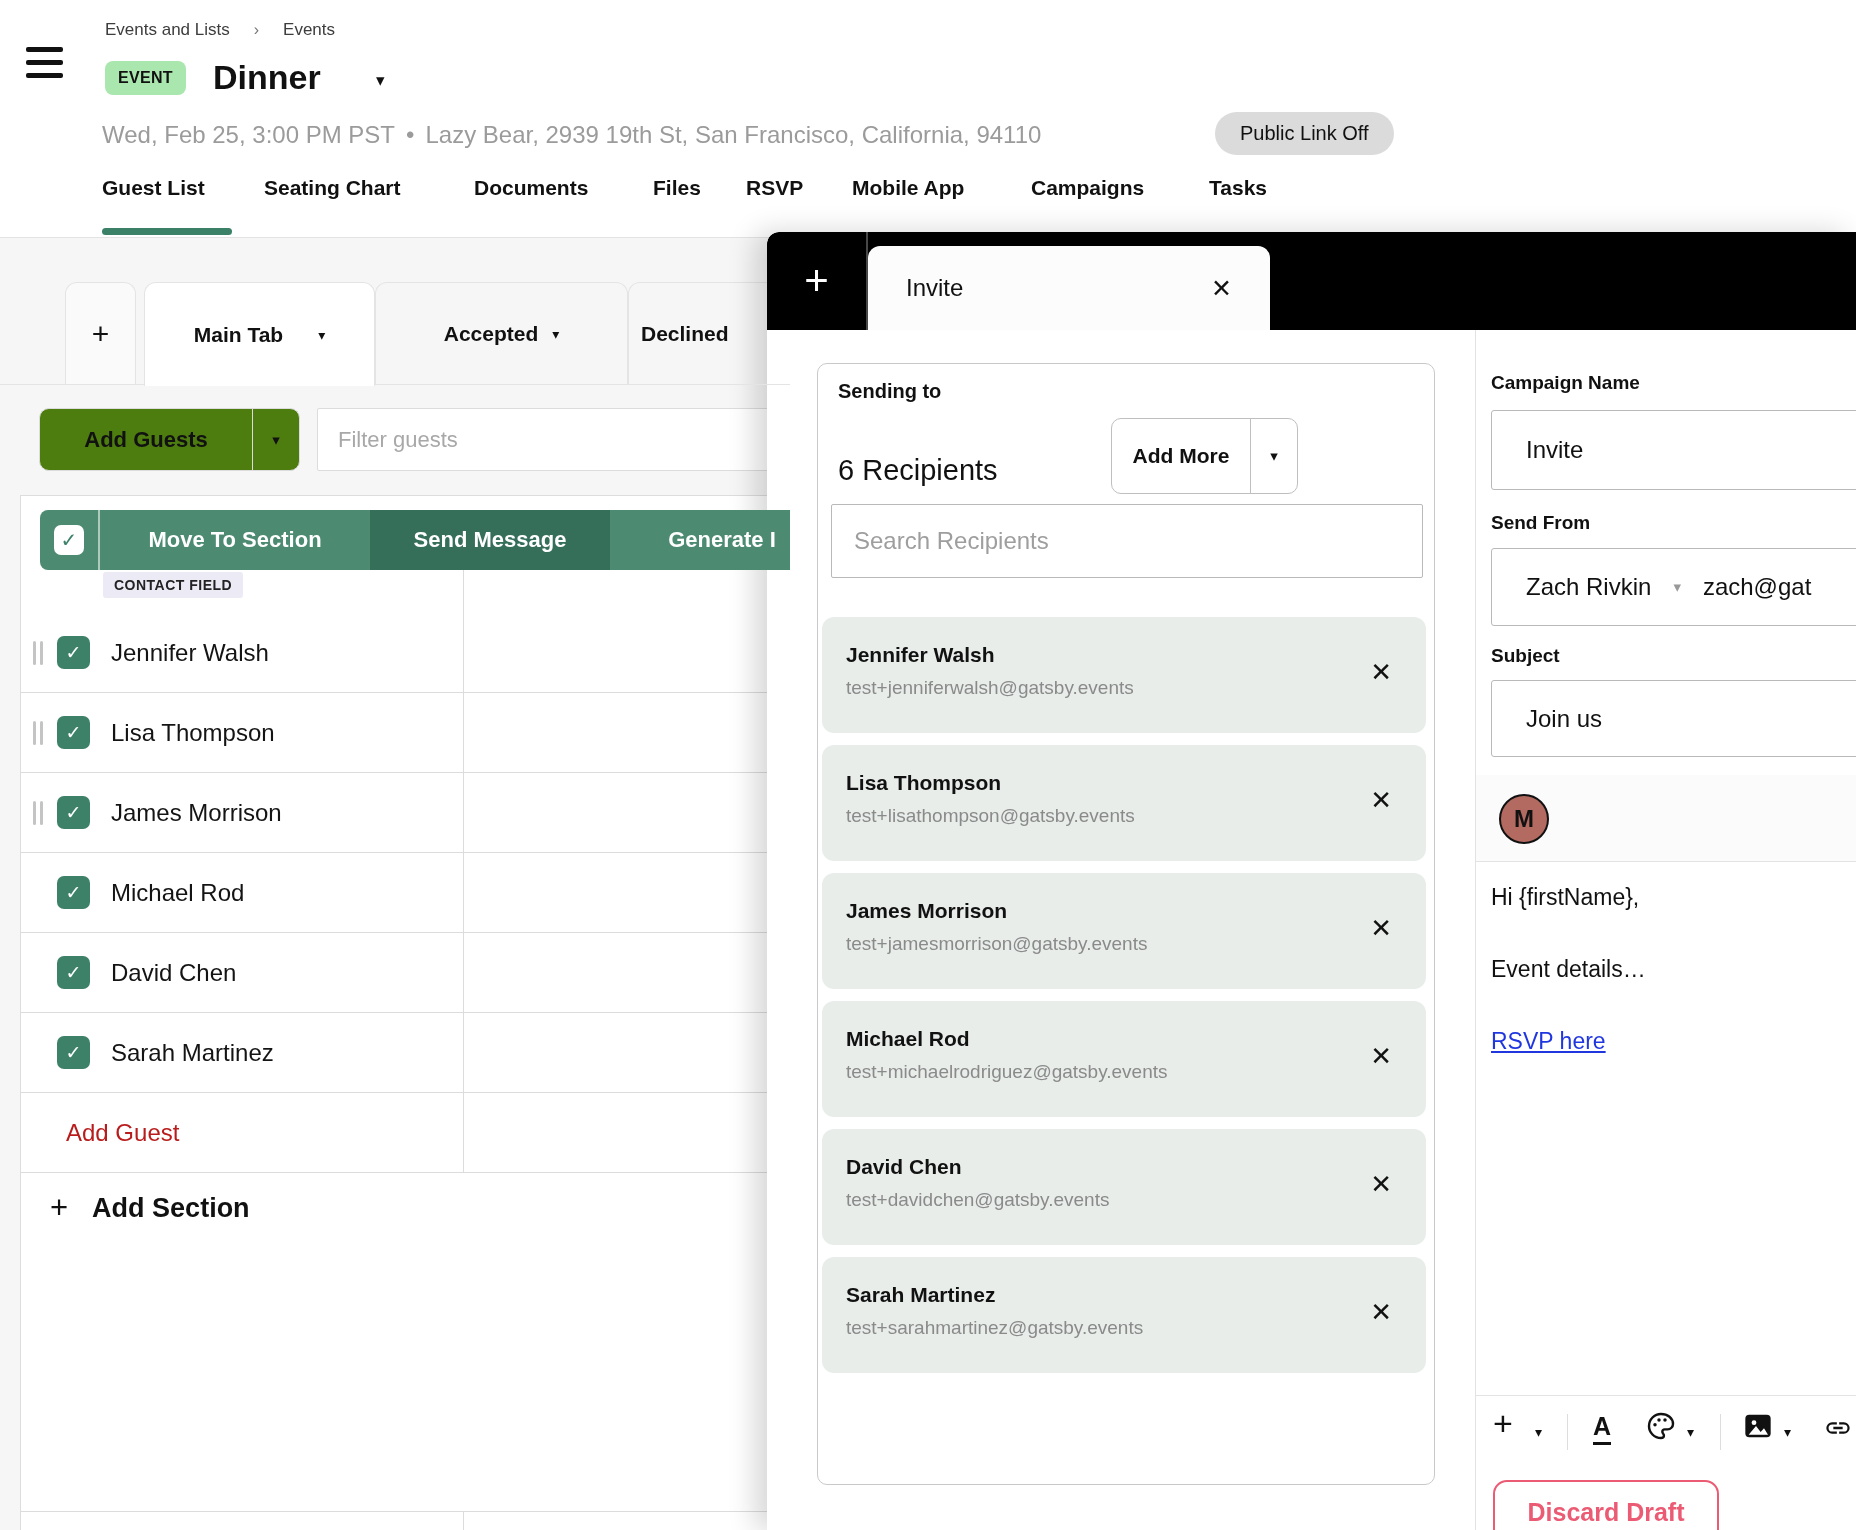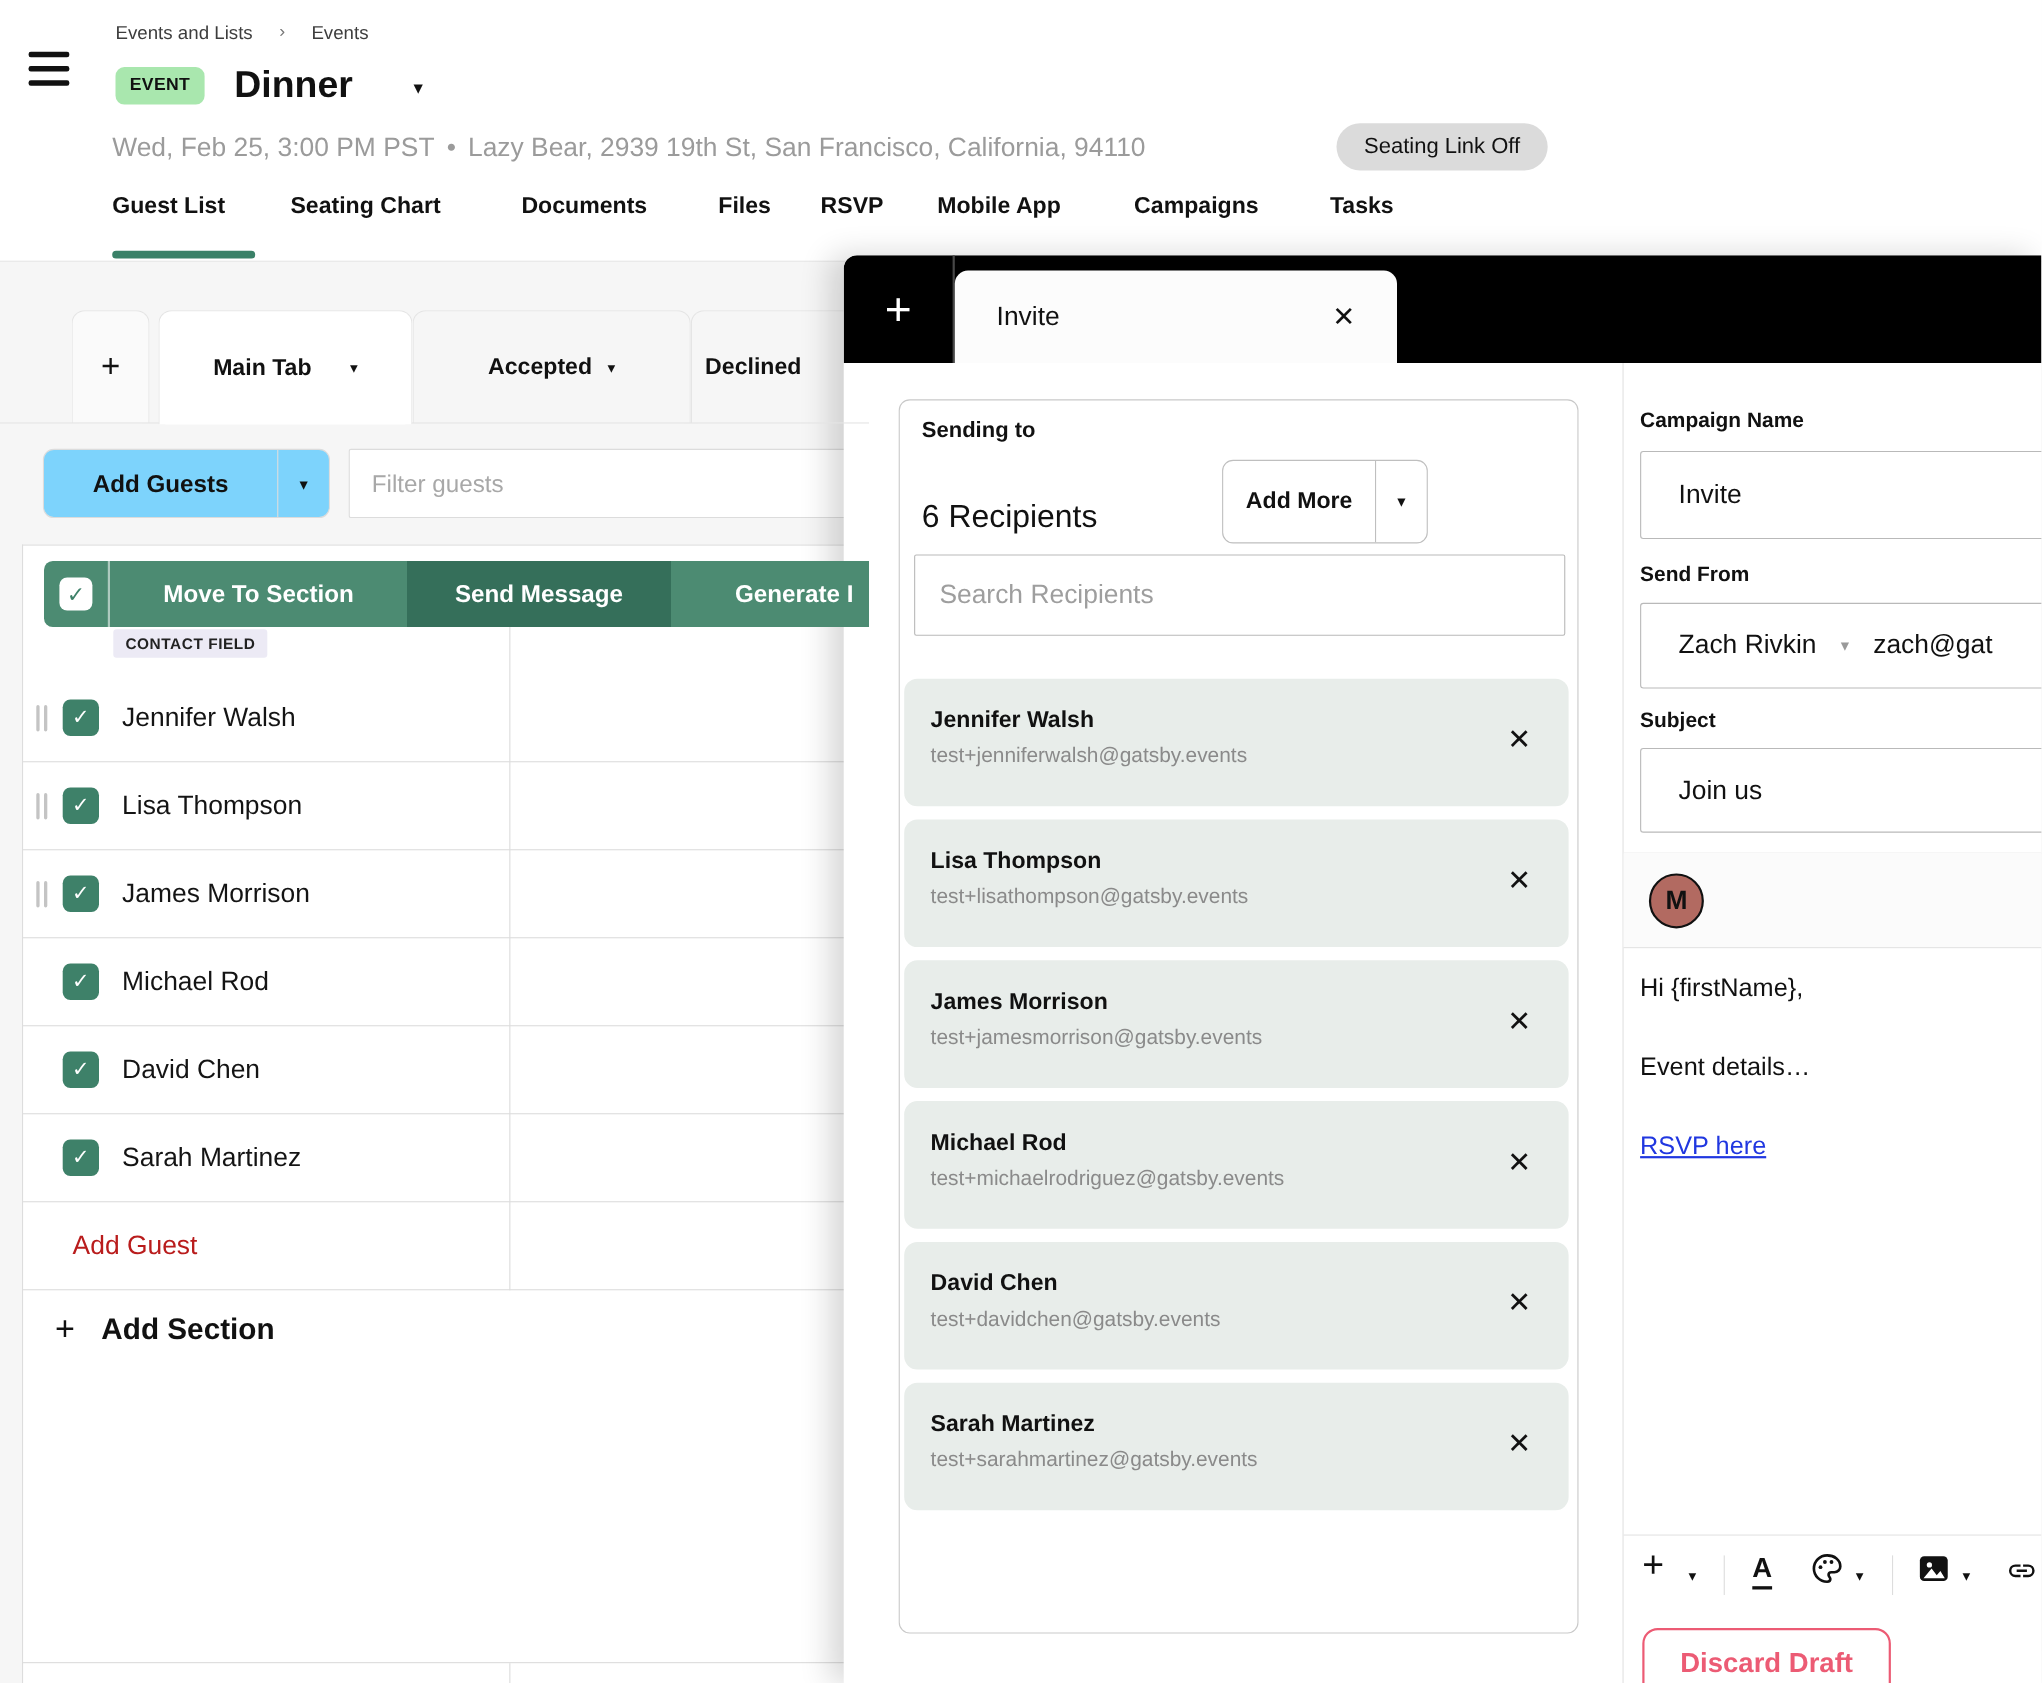--- a/index.html
+++ b/index.html
@@ -33,21 +33,21 @@
   .gtab { top:282px; height:103px; border:1px solid #e4e4e4; border-bottom:none;
     border-radius:12px 12px 0 0; background:#f6f6f6; display:flex; align-items:center;
     justify-content:center; gap:14px; font-size:21px; font-weight:bold; cursor:pointer; }
   #tab-plus { left:65px; width:71px; font-size:30px; font-weight:normal; background:#fafafa; }
   #tab-main { left:144px; width:231px; background:#fff; z-index:3; height:104px;gap:35px; }
   #tab-accepted { left:375px; width:253px; }
   #tab-declined { left:628px; width:253px; justify-content:flex-start; padding-left:12px; }
   .gtab .caret { font-size:14px; }
   #tabstrip-line { left:0; top:384px; width:790px; height:1px; background:#e4e4e4; z-index:2; }
 
-  #add-guests-btn { left:39px; top:408px; width:261px; height:63px; background:#7dd3fc;
+  #add-guests-btn { left:39px; top:408px; width:261px; height:63px; background:#4d7c0f;
     border:1px solid #dcdcdc; border-radius:10px; display:flex; z-index:2; cursor:pointer; }
   #add-guests-btn .lbl { flex:1; display:flex; align-items:center; justify-content:center;
     font-size:22px; font-weight:bold; }
   #add-guests-btn .drop { width:47px; border-left:1px solid #dcdcdc; display:flex;
     align-items:center; justify-content:center; font-size:15px; }
   #filter-input { left:317px; top:408px; width:473px; height:63px; background:#fff;
     border:1px solid #dcdcdc; border-radius:2px; font-size:22px; padding:0 20px;
     font-family:inherit; color:#111; outline:none; }
   #filter-input::placeholder { color:#a8a8a8; }
 
@@ -181,21 +181,21 @@
   <span id="page-title" class="abs">Dinner</span>
   <span id="title-caret" class="abs">▾</span>
 
   <div id="subtitle" class="abs">
     <span>Wed, Feb 25, 3:00 PM PST</span>
     <span>•</span>
     <span>Lazy Bear, 2939 19th St, San Francisco, California, 94110</span>
   </div>
 
   <div id="public-link-pill" class="abs">
-    <span>Seating Link Off</span>
+    <span>Public Link Off</span>
   </div>
 
   <span class="abs nav-item" style="left:102px">Guest List</span>
   <span class="abs nav-item" style="left:264px">Seating Chart</span>
   <span class="abs nav-item" style="left:474px">Documents</span>
   <span class="abs nav-item" style="left:653px">Files</span>
   <span class="abs nav-item" style="left:746px">RSVP</span>
   <span class="abs nav-item" style="left:852px">Mobile App</span>
   <span class="abs nav-item" style="left:1031px">Campaigns</span>
   <span class="abs nav-item" style="left:1209px">Tasks</span>

